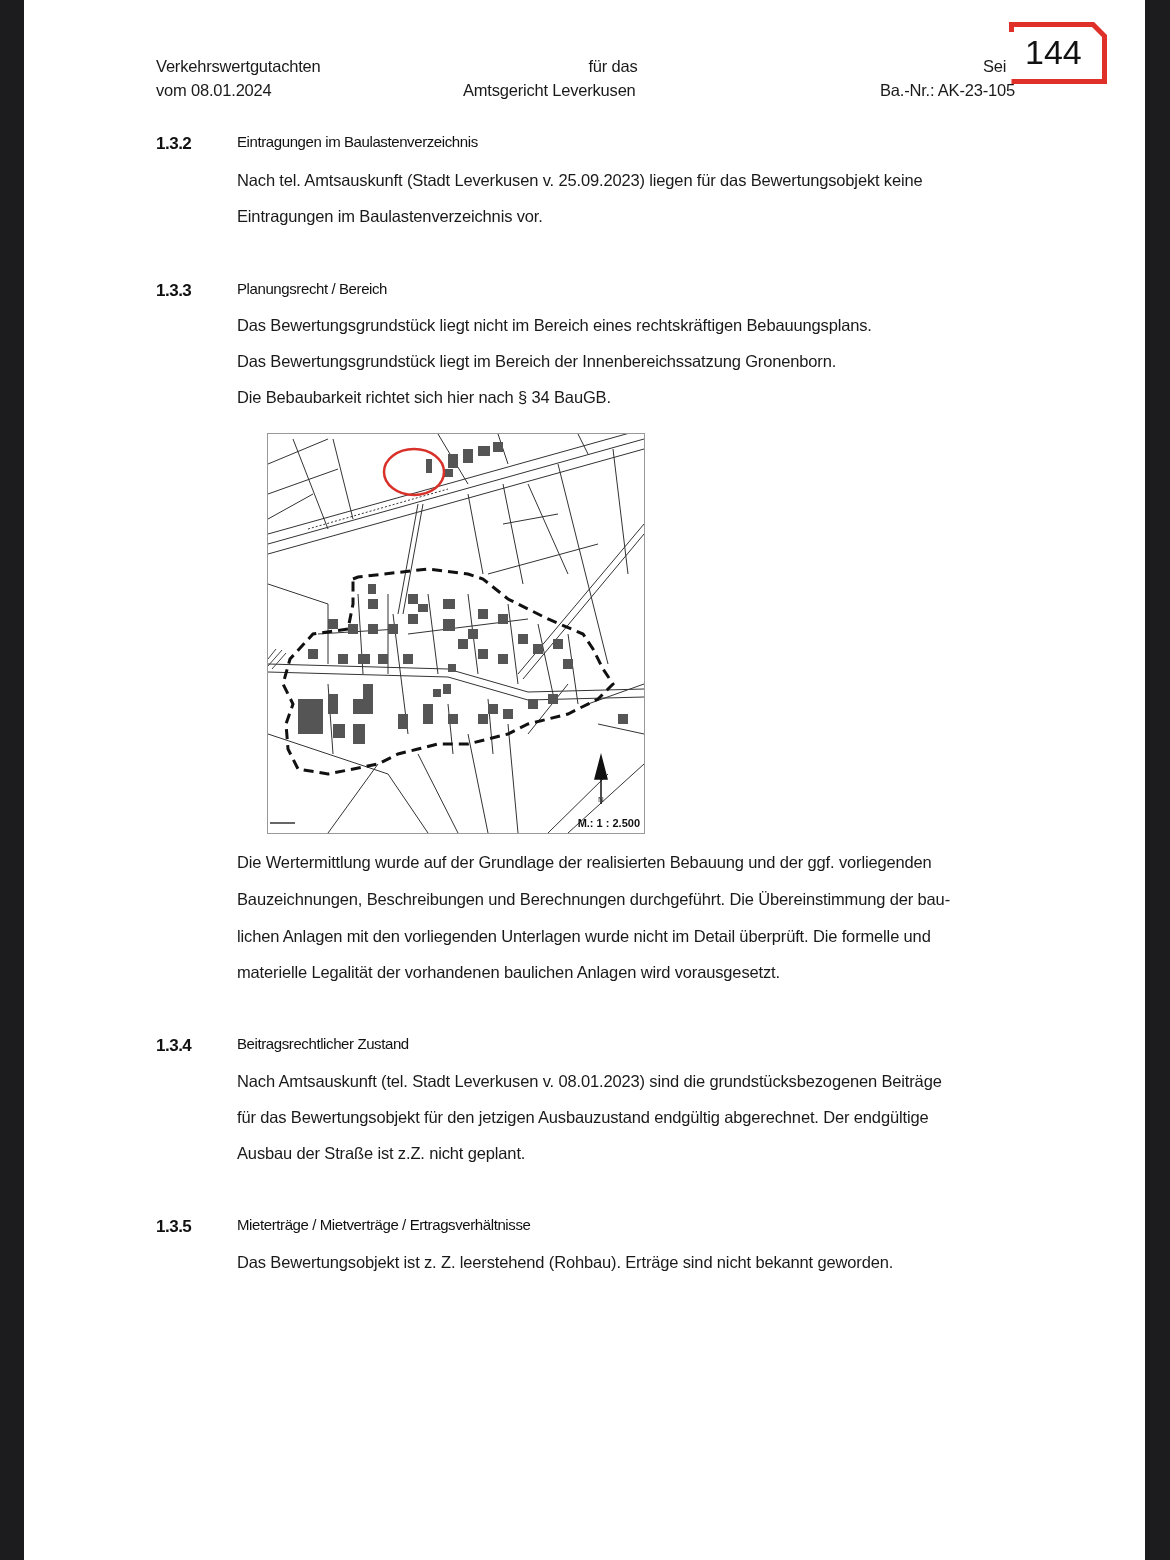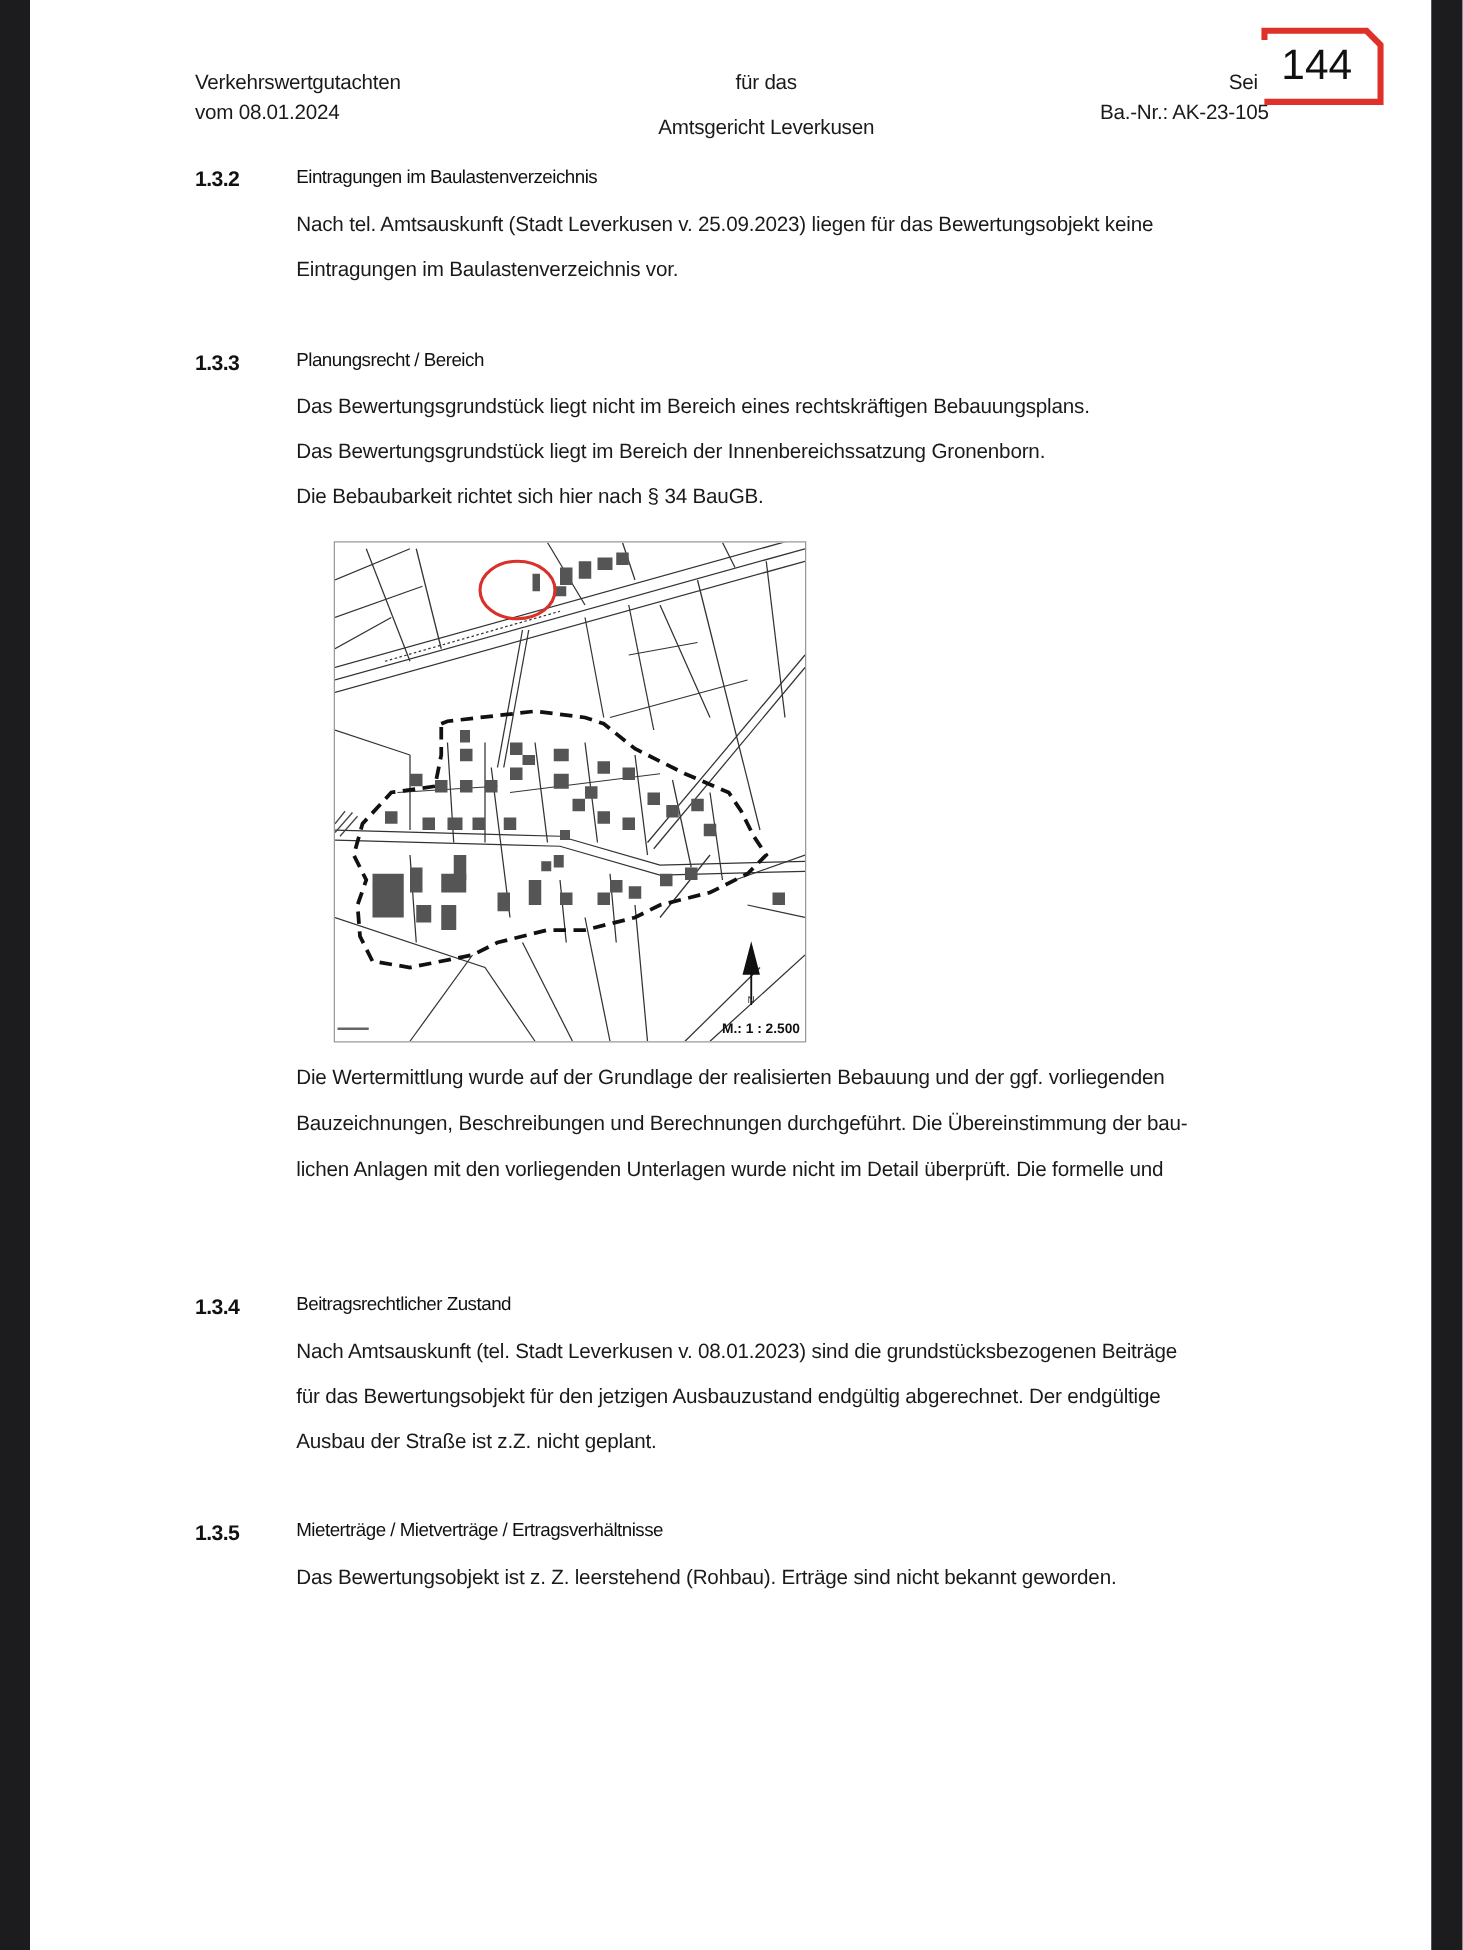--- a/index.html
+++ b/index.html
@@ -17,21 +17,21 @@
     .scale { position:absolute; right:4px; bottom:4px; font-size:11px; font-weight:bold; color:#111; }
   </style>
 </head>
 <body>
 
 <div class="page">
 
   <div class="abs hdr" style="left:132px;top:54px;">Verkehrswertgutachten</div>
   <div class="abs hdr" style="left:132px;top:78px;">vom 08.01.2024</div>
   <div class="abs hdr" style="left:464px;top:54px;width:250px;text-align:center;">für das</div>
-  <div class="abs hdr" style="left:439px;top:90px;width:300px;text-align:center;">Amtsgericht Leverkusen</div>
+  <div class="abs hdr" style="left:439px;top:78px;width:300px;text-align:left;">Amtsgericht Leverkusen</div>
   <div class="abs hdr" style="left:959px;top:54px;">Sei</div>
   <div class="abs hdr" style="left:856px;top:78px;">Ba.-Nr.: AK-23-105</div>
 
   <div class="badge">
     <svg width="98" height="62" viewBox="0 0 98 62">
       <path d="M2.5 10 L2.5 2.5 L84 2.5 L95.5 14 L95.5 59.5 L2.5 59.5" fill="none" stroke="#e0302a" stroke-width="5"></path>
     </svg>
     <span class="badge-num">144</span>
   </div>
 
@@ -176,20 +176,21 @@
       <text x="330" y="368" font-size="8" fill="#333" font-family="Liberation Sans, sans-serif">N</text>
 
       <rect x="2" y="388" width="25" height="2" fill="#666"></rect>
     </svg>
     <div class="scale">M.: 1 : 2.500</div>
   </div>
 
   <div class="abs p" style="left:213px;top:853px;">Die Wertermittlung wurde auf der Grundlage der realisierten Bebauung und der ggf. vorliegenden</div>
   <div class="abs p" style="left:213px;top:890px;">Bauzeichnungen, Beschreibungen und Berechnungen durchgeführt. Die Übereinstimmung der bau-</div>
   <div class="abs p" style="left:213px;top:927px;">lichen Anlagen mit den vorliegenden Unterlagen wurde nicht im Detail überprüft. Die formelle und</div>
+  <div class="abs p" style="left:213px;top:963px;">materielle Legalität der vorhandenen baulichen Anlagen wird vorausgesetzt.</div>
 
   <div class="abs num" style="left:132px;top:1036px;">1.3.4</div>
   <div class="abs sectitle" style="left:213px;top:1035px;">Beitragsrechtlicher Zustand</div>
   <div class="abs p" style="left:213px;top:1072px;">Nach Amtsauskunft (tel. Stadt Leverkusen v. 08.01.2023) sind die grundstücksbezogenen Beiträge</div>
   <div class="abs p" style="left:213px;top:1108px;">für das Bewertungsobjekt für den jetzigen Ausbauzustand endgültig abgerechnet. Der endgültige</div>
   <div class="abs p" style="left:213px;top:1144px;">Ausbau der Straße ist z.Z. nicht geplant.</div>
 
   <div class="abs num" style="left:132px;top:1217px;">1.3.5</div>
   <div class="abs sectitle" style="left:213px;top:1216px;">Mieterträge / Mietverträge / Ertragsverhältnisse</div>
   <div class="abs p" style="left:213px;top:1253px;">Das Bewertungsobjekt ist z. Z. leerstehend (Rohbau). Erträge sind nicht bekannt geworden.</div>

